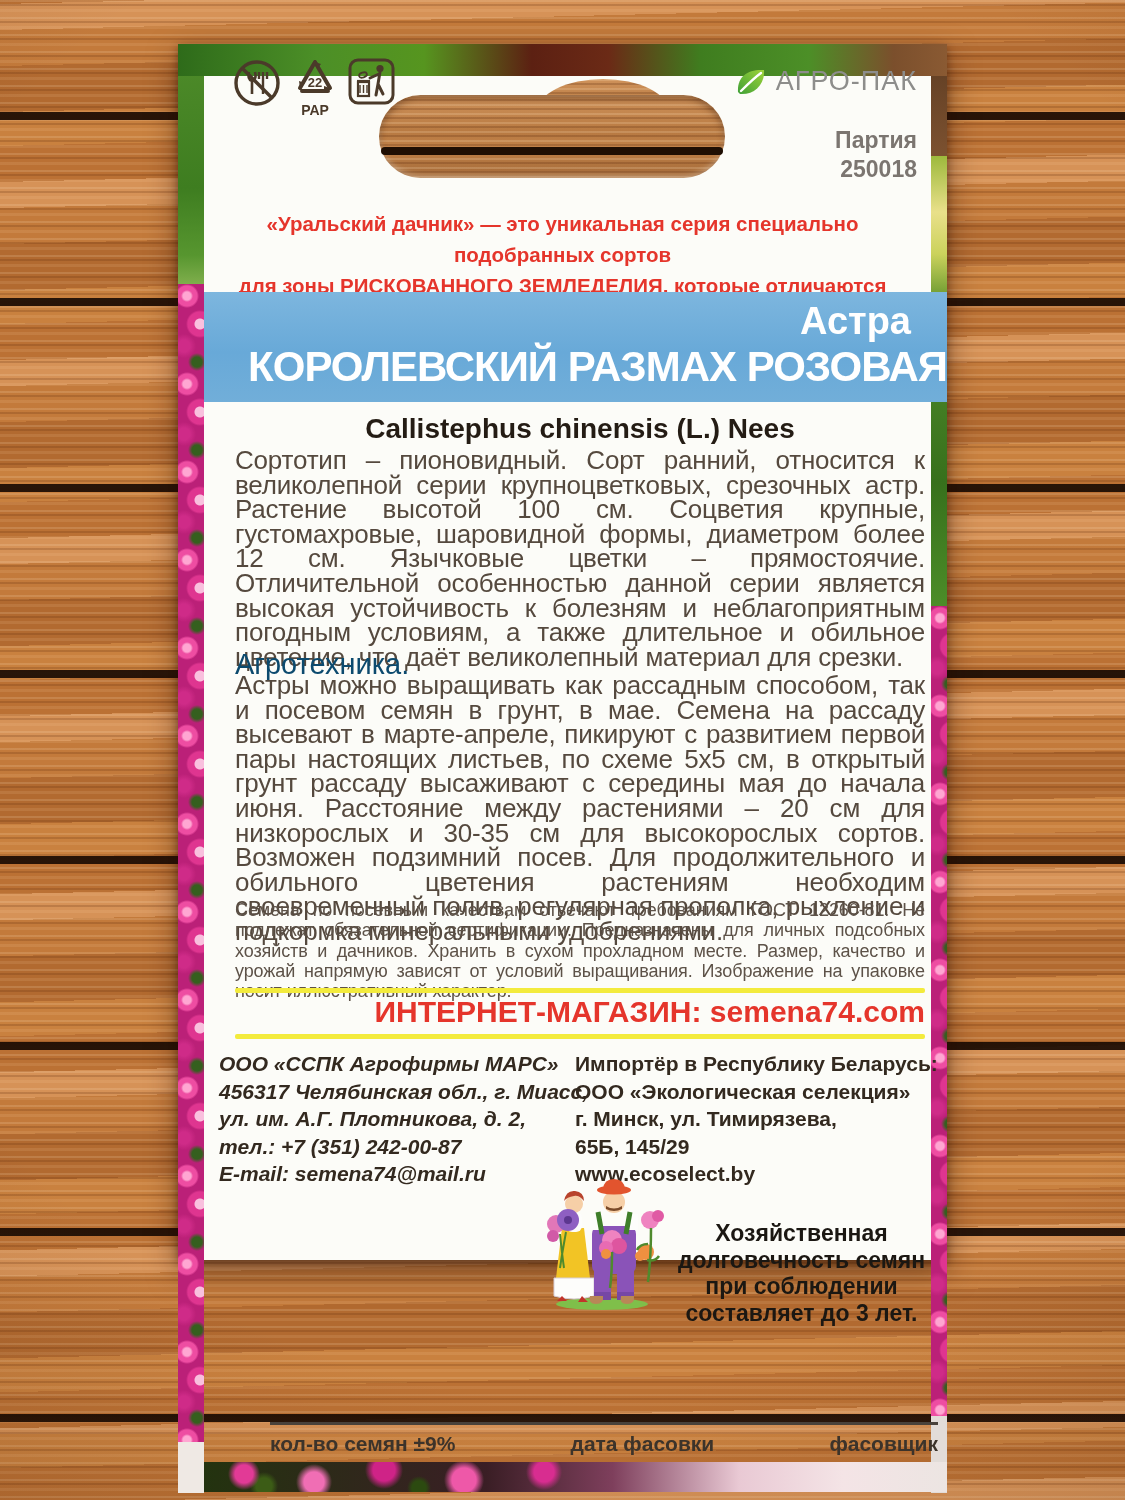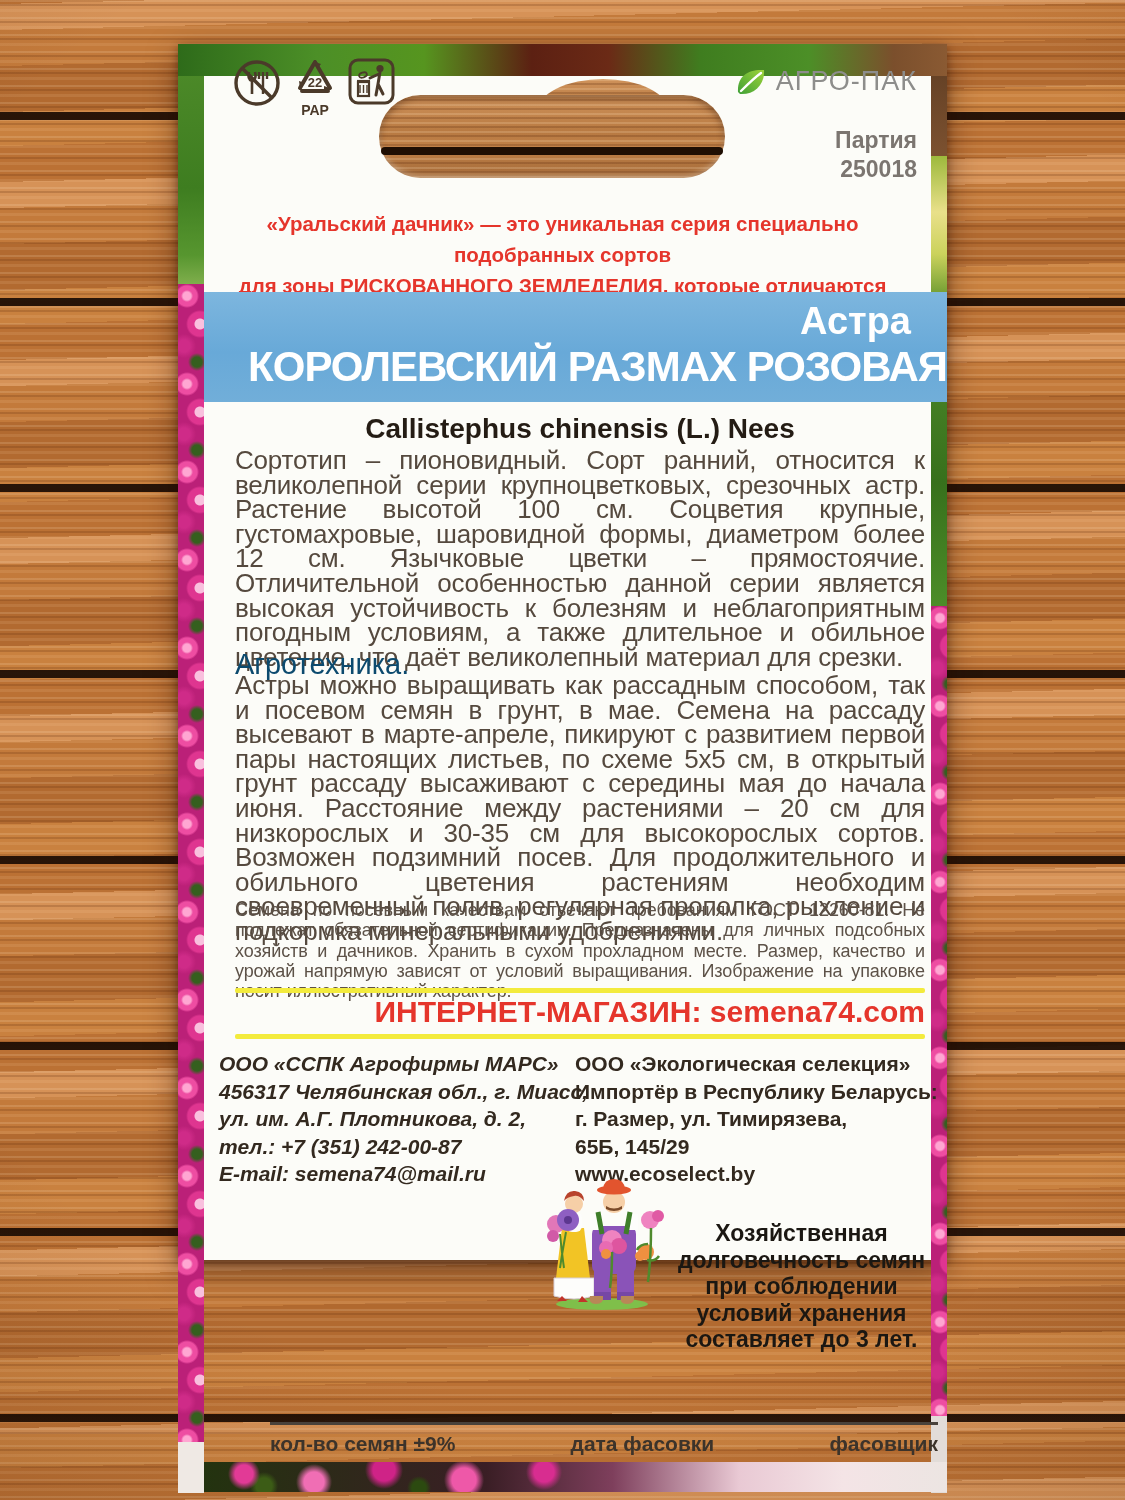--- a/index.html
+++ b/index.html
@@ -208,23 +208,23 @@
     <div class="rule-y ry2"></div>
 
     <div class="col producer">
       <div>ООО «ССПК Агрофирмы МАРС»</div>
       <div>456317 Челябинская обл., г. Миасс,</div>
       <div>ул. им. А.Г. Плотникова, д. 2,</div>
       <div>тел.: +7 (351) 242-00-87</div>
       <div>E-mail: semena74@mail.ru</div>
     </div>
     <div class="col importer">
+      <div>Импортёр в Республику Беларусь:</div>
       <div>ООО «Экологическая селекция»</div>
-      <div>Импортёр в Республику Беларусь:</div>
-      <div>г. Размер, ул. Тимирязева,</div>
+      <div>г. Минск, ул. Тимирязева,</div>
       <div>65Б, 145/29</div>
       <div>www.ecoselect.by</div>
     </div>
 
     <svg class="cartoon" viewBox="0 0 124 144">
       <ellipse cx="62" cy="136" rx="46" ry="6" fill="#7fbf4a"></ellipse>
 
       <path d="M22,60 L44,60 L50,110 L16,110 Z" fill="#f2c425"></path>
       <path d="M14,110 h40 v18 q-20,6 -40,0 Z" fill="#fdfdfb" stroke="#d8cfd8" stroke-width="1"></path>
       <rect x="26" y="44" width="16" height="20" rx="6" fill="#fdfdfb"></rect>
@@ -261,21 +261,20 @@
         <circle cx="118" cy="48" r="6" fill="#e05aa4"></circle>
       <circle cx="106" cy="84" r="8" fill="#ef9040"></circle>
       <path d="M111,60 q0,30 -3,54 M107,92 q8,2 12,-4 M108,76 q-8,0 -11,6" stroke="#4f8a2d" stroke-width="2.5" fill="none"></path>
       <circle cx="100" cy="88" r="5" fill="#ef9040"></circle>
     </svg>
 
     <div class="longevity">
       <div>Хозяйственная</div>
       <div>долговечность семян</div>
       <div>при соблюдении</div>
-      <div>условий хранения</div>
       <div>составляет до 3 лет.</div>
     </div>
 
     <div class="rule-b"></div>
     <div class="footer-row">
       <span>кол-во семян ±9%</span>
       <span>дата фасовки</span>
       <span>фасовщик</span>
     </div>
     <div class="bottom-photo"></div>

